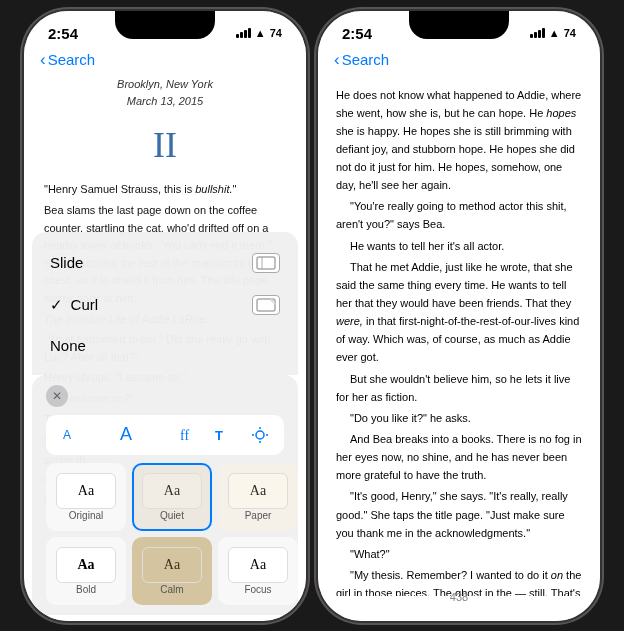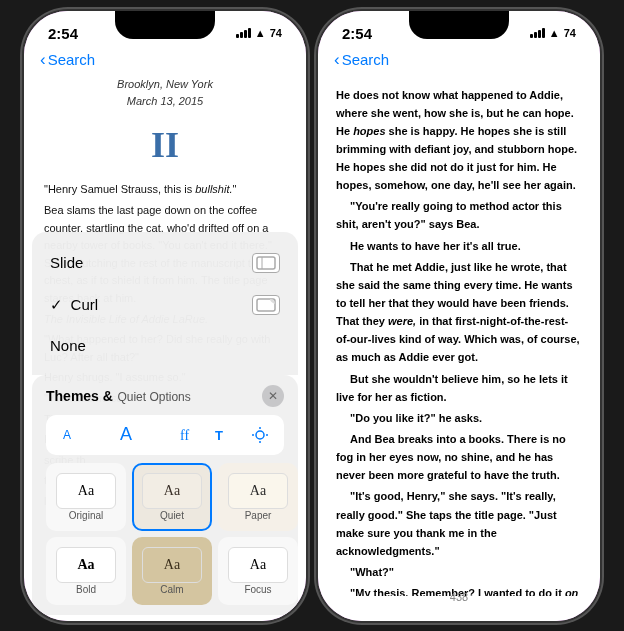--- a/index.html
+++ b/index.html
@@ -90,21 +90,21 @@
     .book-location {
       text-align: center;
       font-style: italic;
       margin-bottom: 8px;
       font-size: 11px;
       color: #333;
     }
     .chapter-num {
       text-align: center;
       font-size: 36px;
-      font-weight: 700;
+      font-weight: 400;
       color: #3a6ea8;
       margin-bottom: 8px;
       font-family: Georgia, serif;
     }
     .book-text {
       font-size: 11px;
       line-height: 1.6;
       color: #111;
     }
     .book-text p { margin-bottom: 3px; }
@@ -265,21 +265,20 @@
       padding: 10px 18px;
       font-size: 11px;
       line-height: 1.65;
       color: #000;
       overflow: hidden;
       height: calc(100% - 90px);
     }
     .book-content-right p {
       margin-bottom: 3px;
       text-indent: 14px;
-      font-weight: bold;
     }
     .book-content-right p:first-child { text-indent: 0; }
     .page-num {
       position: absolute;
       bottom: 18px;
       left: 50%;
       transform: translateX(-50%);
       font-size: 11px;
       color: #888;
     }
@@ -380,24 +379,20 @@
                 </svg>
             </div>
           </div>
           <div class="slide-option-item">
             <span>None</span>
           </div>
         </div>
 
         <div class="themes-toolbar">
           <div class="themes-header">
-            <div>
-              <span style="font-size:14px;font-weight:600;color:#000;">Themes &amp;</span>
-              <span style="font-size:12px;color:#555;"> Quiet Options</span>
-            </div>
             <div class="close-btn">✕</div>
           </div>
 
           <div class="font-size-row">
             <span class="font-btn small">A</span>
             <span class="font-btn large">A</span>
             <div class="font-icons">
               <div class="font-icon">
                 <svg width="20" height="20" viewBox="0 0 20 20">
                     <text x="2" y="15" font-size="14" fill="#007aff" font-family="Georgia,serif">ff</text>
@@ -474,21 +469,21 @@
       <div class="nav-bar">
         <div class="nav-back">
           <span class="chevron">‹</span>
           <span>Search</span>
         </div>
       </div>
 
       <div class="book-content-right">
         <p>He does not know what happened to Addie, where she went, how she is, but he can hope. He <em>hopes</em> she is happy. He hopes she is still brimming with defiant joy, and stubborn hope. He hopes she did not do it just for him. He hopes, somehow, one day, he'll see her again.</p>
         <p>"You're really going to method actor this shit, aren't you?" says Bea.</p>
-        <p>He wants to have her it's all true.</p>
+        <p>He wants to tell her it's all actor.</p>
         <p>That he met Addie, just like he wrote, that she said the same thing every time. He wants to tell her that they would have been friends. That they <em>were,</em> in that first-night-of-the-rest-of-our-lives kind of way. Which was, of course, as much as Addie ever got.</p>
         <p>But she wouldn't believe him, so he lets it live for her as fiction.</p>
         <p>"Do you like it?" he asks.</p>
         <p>And Bea breaks into a books. There is no fog in her eyes now, no shine, and he has never been more grateful to have the truth.</p>
         <p>"It's good, Henry," she says. "It's really, really good." She taps the title page. "Just make sure you thank me in the acknowledgments."</p>
         <p>"What?"</p>
         <p>"My thesis. Remember? I wanted to do it <em>on</em> the girl in those pieces. The ghost in the — still. That's her, isn't it?"</p>
 
       </div>
 

